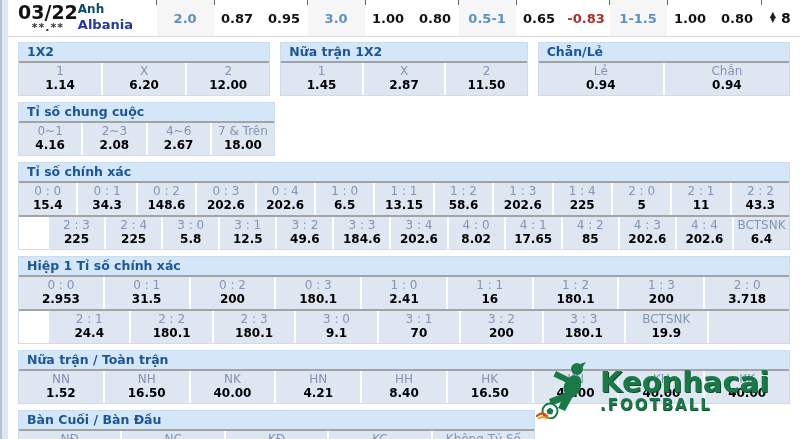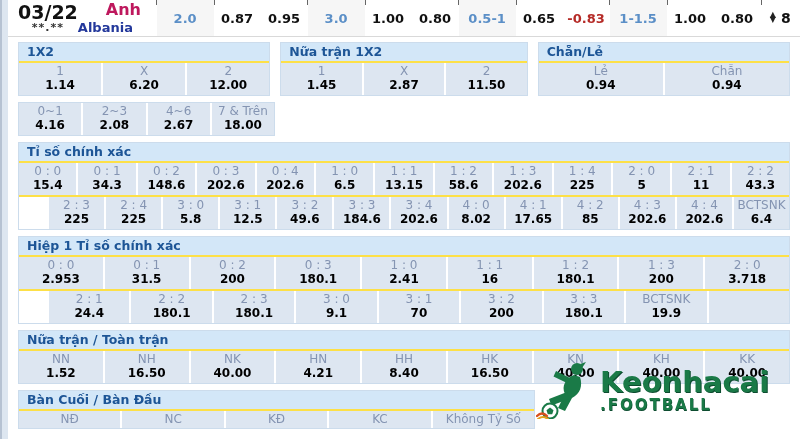--- a/index.html
+++ b/index.html
@@ -13,41 +13,41 @@
     background:#dde6f0; border-left:2px solid #b6c2d2; z-index:5; }
   .left-strip[data-name]{}
 
   
   .top-row { height:37px; margin-left:8px; border-bottom:1px solid #d9d9d9;
     display:flex; align-items:center; background:#fff; position:relative; }
   .date-block { width:78px; padding-left:10px; text-align:center; line-height:1.1; }
   .date { font-size:19px; font-weight:bold; color:#111; }
   .time { font-size:11px; font-weight:bold; color:#333; letter-spacing:1px; }
   .teams-block { width:96px; line-height:1.25; }
-  .team-home { font-size:16px; font-weight:bold; color:#be185d;margin-left:28px; }
+  .team-home { font-size:12px; font-weight:bold; color:#0c4a6e; }
   .team-away { font-size:13px; font-weight:bold; color:#23389b; }
   .top-odds { flex:1; display:flex; align-items:stretch; height:100%; position:relative; }
   .top-odds::before { content:""; position:absolute; left:0; top:0; width:1px; height:5px; background:#666; }
   .top-odd { display:flex; align-items:center; justify-content:center;
     font-size:13px; font-weight:bold; color:#111; height:100%; position:relative; }
   .t-odd  { width:47px; }
   .t-neg  { width:47px; color:#b52b27; }
   .t-line { width:57px; background:#f6f6f6; color:#5b8fc7; }
   .t-line::before, .t-line::after { content:""; position:absolute; top:0; width:1px; height:5px; background:#666; }
   .t-line::before { left:-1px; } .t-line::after { right:-1px; }
   .icon-col { width:48px; height:100%; display:flex; align-items:center; justify-content:center;
     gap:5px; position:relative; }
   .icon-col::before { content:""; position:absolute; left:0; top:0; width:1px; height:5px; background:#666; }
   .sort-arrows { display:flex; flex-direction:column; line-height:0.6; font-size:8px; color:#222; }
   .more-count { font-size:14px; font-weight:bold; color:#111; }
 
   
   .content { margin:0 10px 0 18px; }
   .sec-row { display:flex; gap:10px; }
-  .section { border:1px solid #ccdcec; background:#fde047; }
+  .section { border:1px solid #ccdcec; background:#a3a3a3; }
   .mt5{margin-top:5px;} .mt6{margin-top:6px;}
   .sec-title { height:18px; line-height:18px; padding-left:8px; font-size:12.5px;
     font-weight:bold; color:#1d5596; background:#d3e7f8; margin-bottom:2px; }
   .grid { display:flex; gap:2px; background:#fff; }
   .grid + .grid { margin-top:2px;padding-left:30px; }
   .cell { flex:1; background:#dde6f1; text-align:center; padding:1px 0 2px; }
   .cell.empty { background:#dde6f1; }
   .cl { font-size:12px; color:#8494b2; height:14px; line-height:14px; white-space:nowrap; }
   .cv { font-size:12px; font-weight:bold; color:#000; height:15px; line-height:15px; }
   .w-a { flex:1.02; } .w-b { flex:1; } .w-c { flex:1.02; }
@@ -146,20 +146,21 @@
           </div>
           <div class="cell" data-name="odds-cell">
             <div class="cl" data-name="odds-cell-label">Chẵn</div>
             <div class="cv" data-name="odds-cell-value">0.94</div>
           </div>
         </div>
     </div>
   </div>
 
   <div class="section mt6" style="width:257px" data-name="section-total-score">
+    <div class="sec-title" data-name="section-title-total-score">Tỉ số chung cuộc</div>
     <div class="grid" data-name="odds-grid-total-score">
         <div class="cell" data-name="odds-cell">
           <div class="cl" data-name="odds-cell-label">0~1</div>
           <div class="cv" data-name="odds-cell-value">4.16</div>
         </div>
         <div class="cell" data-name="odds-cell">
           <div class="cl" data-name="odds-cell-label">2~3</div>
           <div class="cv" data-name="odds-cell-value">2.08</div>
         </div>
         <div class="cell" data-name="odds-cell">

